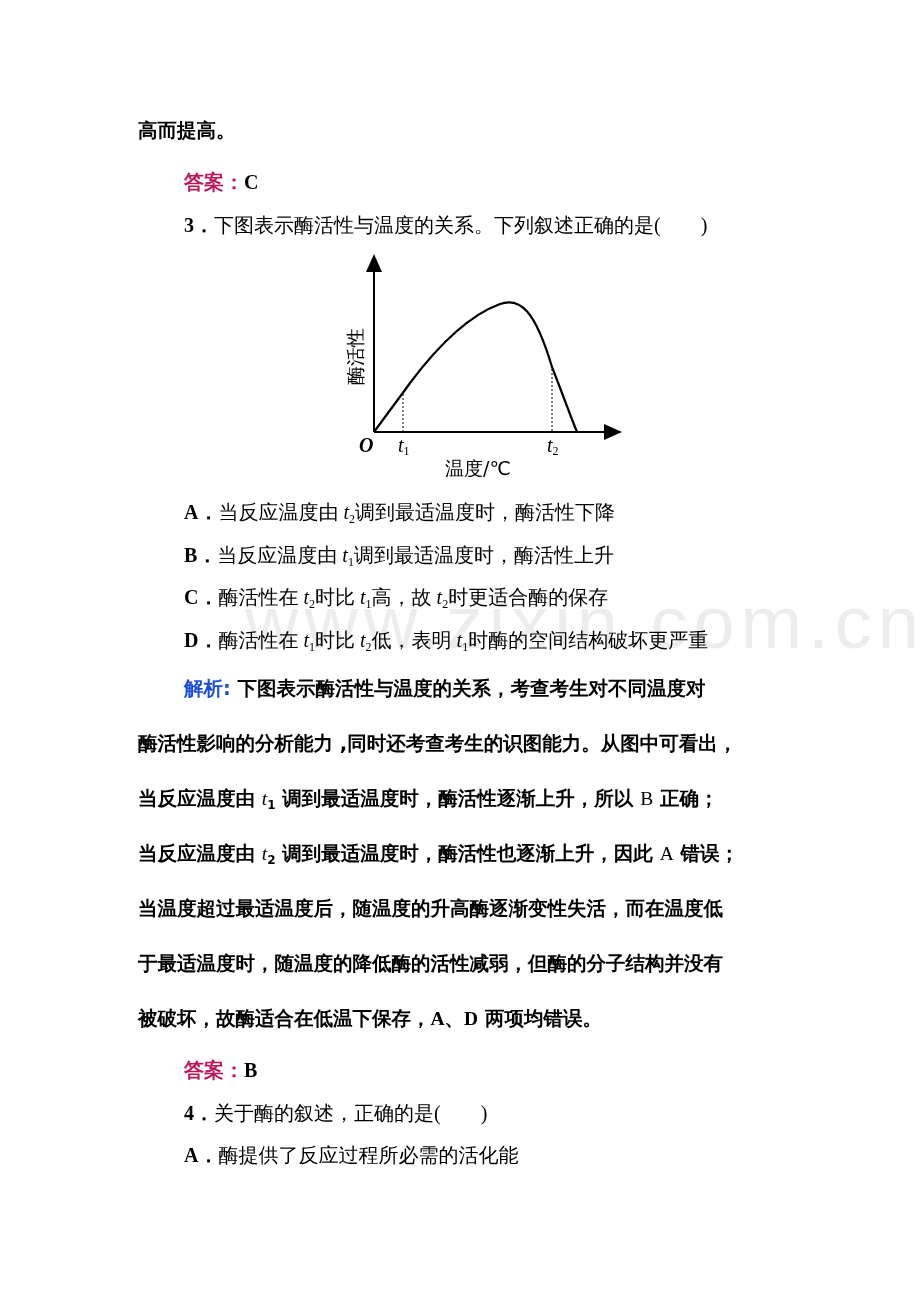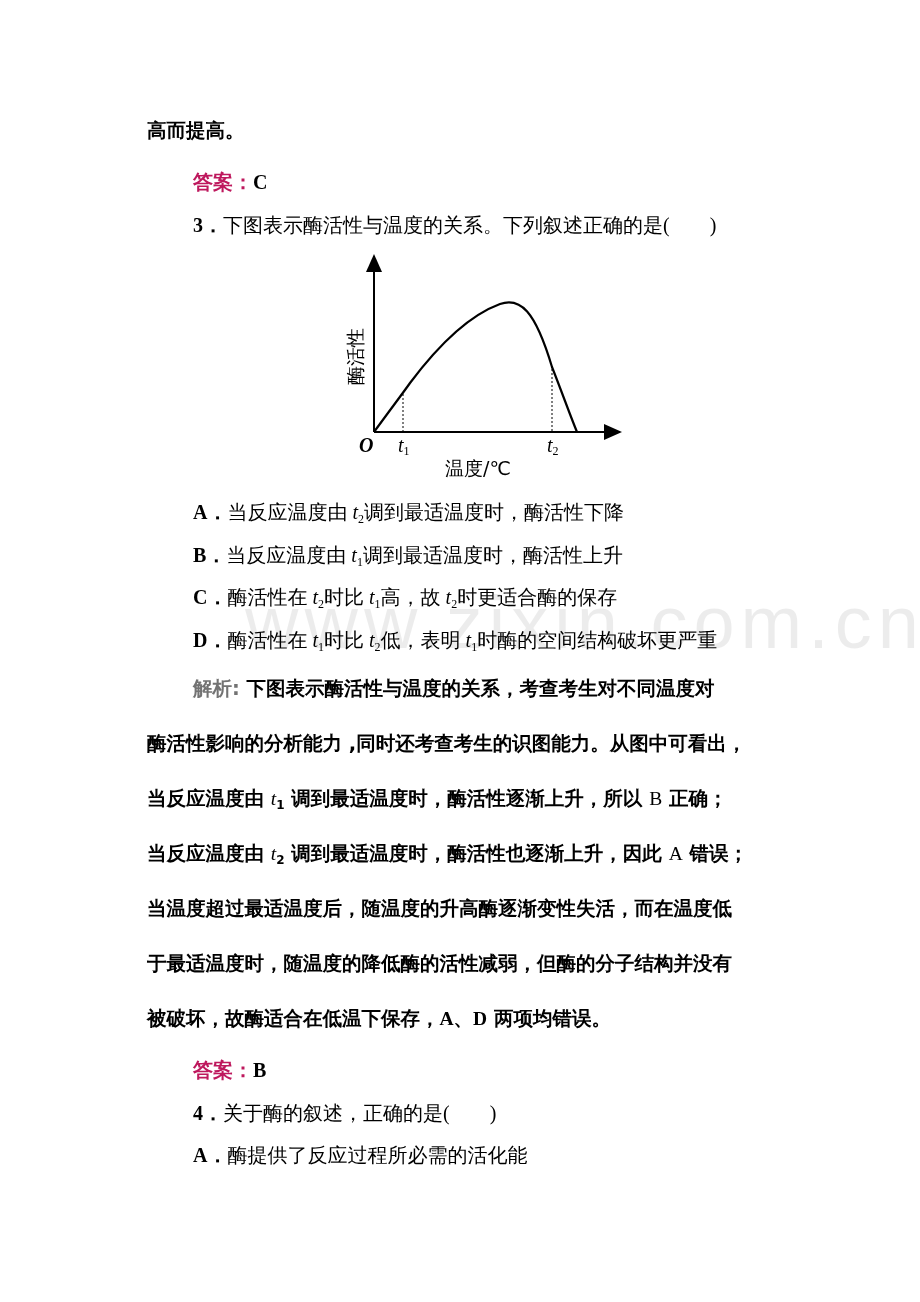--- a/index.html
+++ b/index.html
@@ -1,21 +1,21 @@
 <!DOCTYPE html>
 <html><head>
   <meta charset="utf-8">
   <style>
     html, body { margin: 0; padding: 0; background: #ffffff; }
     body { width: 920px; height: 1302px; position: relative; overflow: hidden;
       font-family: "Liberation Serif", "DejaVu Serif", serif; color: #000; }
-    .line { position: absolute; white-space: nowrap; font-size: 20px; line-height: 26px; margin-left: 9px; }
+    .line { position: absolute; white-space: nowrap; font-size: 20px; line-height: 26px; }
     .bold { font-weight: bold; font-family: "DejaVu Sans", "Liberation Sans", sans-serif; font-size: 19.5px; }
     .red { color: #be185d; font-weight: bold; font-family: "DejaVu Sans", sans-serif; }
-    .blue { color: #737373; font-weight: bold; font-family: "DejaVu Sans", sans-serif; }
+    .blue { color: #1d4ed8; font-weight: bold; font-family: "DejaVu Sans", sans-serif; }
     .latin { font-family: "Liberation Serif", serif; font-weight: bold; }
     .it { font-style: italic; font-family: "Liberation Serif", serif; }
     sub { font-size: 12px; vertical-align: -4px; line-height: 0; }
     .opt { font-family: "Liberation Serif", serif; font-weight: bold; }
     .watermark { position: absolute; left: 245px; top: 580px; font-size: 74px; color: #000;
       opacity: 0.07; font-family: "Liberation Sans", sans-serif; letter-spacing: 6px; pointer-events: none; }
     svg text { font-family: "Liberation Serif", serif; }
   </style>
 </head>
 <body>

